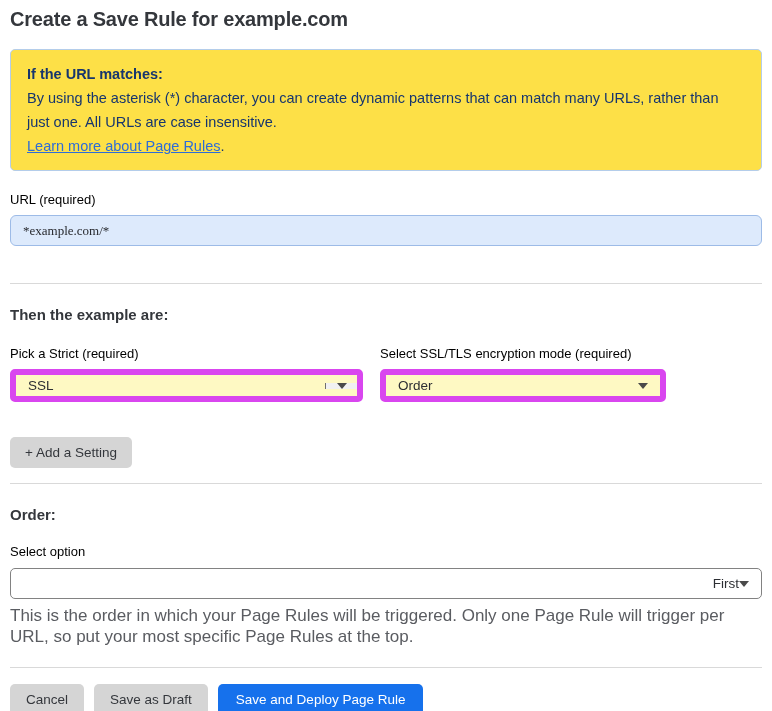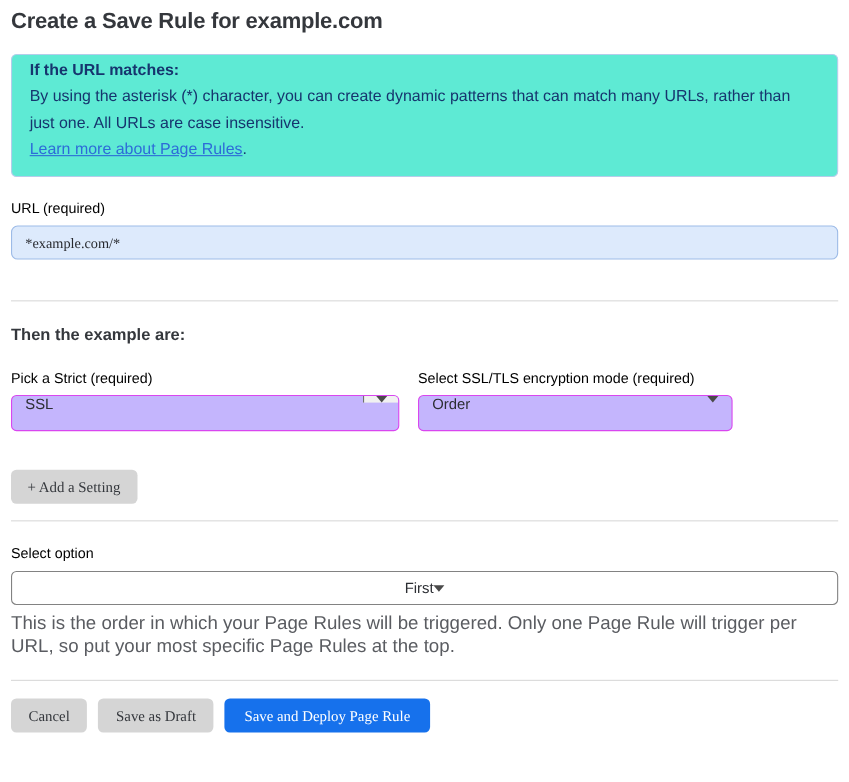--- a/index.html
+++ b/index.html
@@ -17,24 +17,24 @@
   .page-title {
     margin: 8px 0 0;
     font-size: 20px;
     font-weight: 700;
     color: #34373c;
     letter-spacing: -0.2px;
   }
 
   .info-box {
     margin-top: 18px;
-    background: #5eead4;
+    background: #fde047;
     border: 1px solid #b4cdea;
     border-radius: 5px;
-    padding: 2px 16px 12px;
+    padding: 12px 16px 12px;
     font-size: 14.5px;
     line-height: 24px;
     color: #16356e;
   }
   .info-box .info-heading { font-weight: 700; }
   .info-box .info-link {
     color: #2d6cd8;
     text-decoration: underline;
     cursor: pointer;
   }
@@ -78,25 +78,25 @@
   }
 
   .settings-row { display: flex; margin-top: 23px; }
   .settings-col-1 { width: 353px; }
   .settings-col-2 { width: 286px; margin-left: 17px; }
   .settings-row .field-label { margin-top: 0; }
 
   .select-box {
     margin-top: 8px;
     height: 33px;
-    border: 1px solid #d946ef;
-    border-radius: 5px;
-    background: #c4b5fd;
-    display: flex;
-    align-items: flex-start;
+    border: 6px solid #d946ef;
+    border-radius: 5px;
+    background: #fef9c3;
+    display: flex;
+    align-items: center;
     cursor: pointer;
     overflow: hidden;
   }
   .select-value {
     flex: 1;
     display: flex;
     align-items: center;
     padding-left: 12px;
     font-size: 13.5px;
     color: #2c2e33;
@@ -115,21 +115,21 @@
     padding-right: 12px;
   }
   .caret {
     width: 0; height: 0;
     border-left: 5px solid transparent;
     border-right: 5px solid transparent;
     border-top: 6px solid #4a4a4a;
   }
 
   .btn {
-    font-family: Liberation Serif, serif;
+    font-family: Liberation Sans, sans-serif;
     font-size: 13.5px;
     height: 31px;
     border: none;
     border-radius: 5px;
     cursor: pointer;
     padding: 0 16px;
   }
   .btn-secondary {
     background: #d5d5d5;
     color: #34373c;
@@ -143,21 +143,21 @@
 
   .order-select {
     margin-top: 9px;
     height: 31px;
     width: 752px;
     border: 1px solid #828282;
     border-radius: 5px;
     background: #ffffff;
     display: flex;
     align-items: center;
-    justify-content: center;
+    justify-content: flex-end;
     padding: 0 12px;
     font-size: 13.5px;
     color: #2c2e33;
     cursor: pointer;
   }
 
   .help-text {
     margin-top: 6px;
     font-size: 17px;
     line-height: 21px;
@@ -211,20 +211,21 @@
           <span class="caret"></span>
         </div>
       </div>
     </div>
   </div>
 
   <button class="btn btn-secondary add-setting-btn">+ Add a Setting</button>
 
   <hr class="divider divider-2">
 
+  <div class="section-heading">Order:</div>
 
   <div class="field-label">Select option</div>
   <div class="order-select">
     <span>First</span>
     <span class="caret"></span>
   </div>
 
   <div class="help-text">This is the order in which your Page Rules will be triggered. Only one Page Rule will trigger per URL, so put your most specific Page Rules at the top.</div>
 
   <hr class="divider divider-3">

